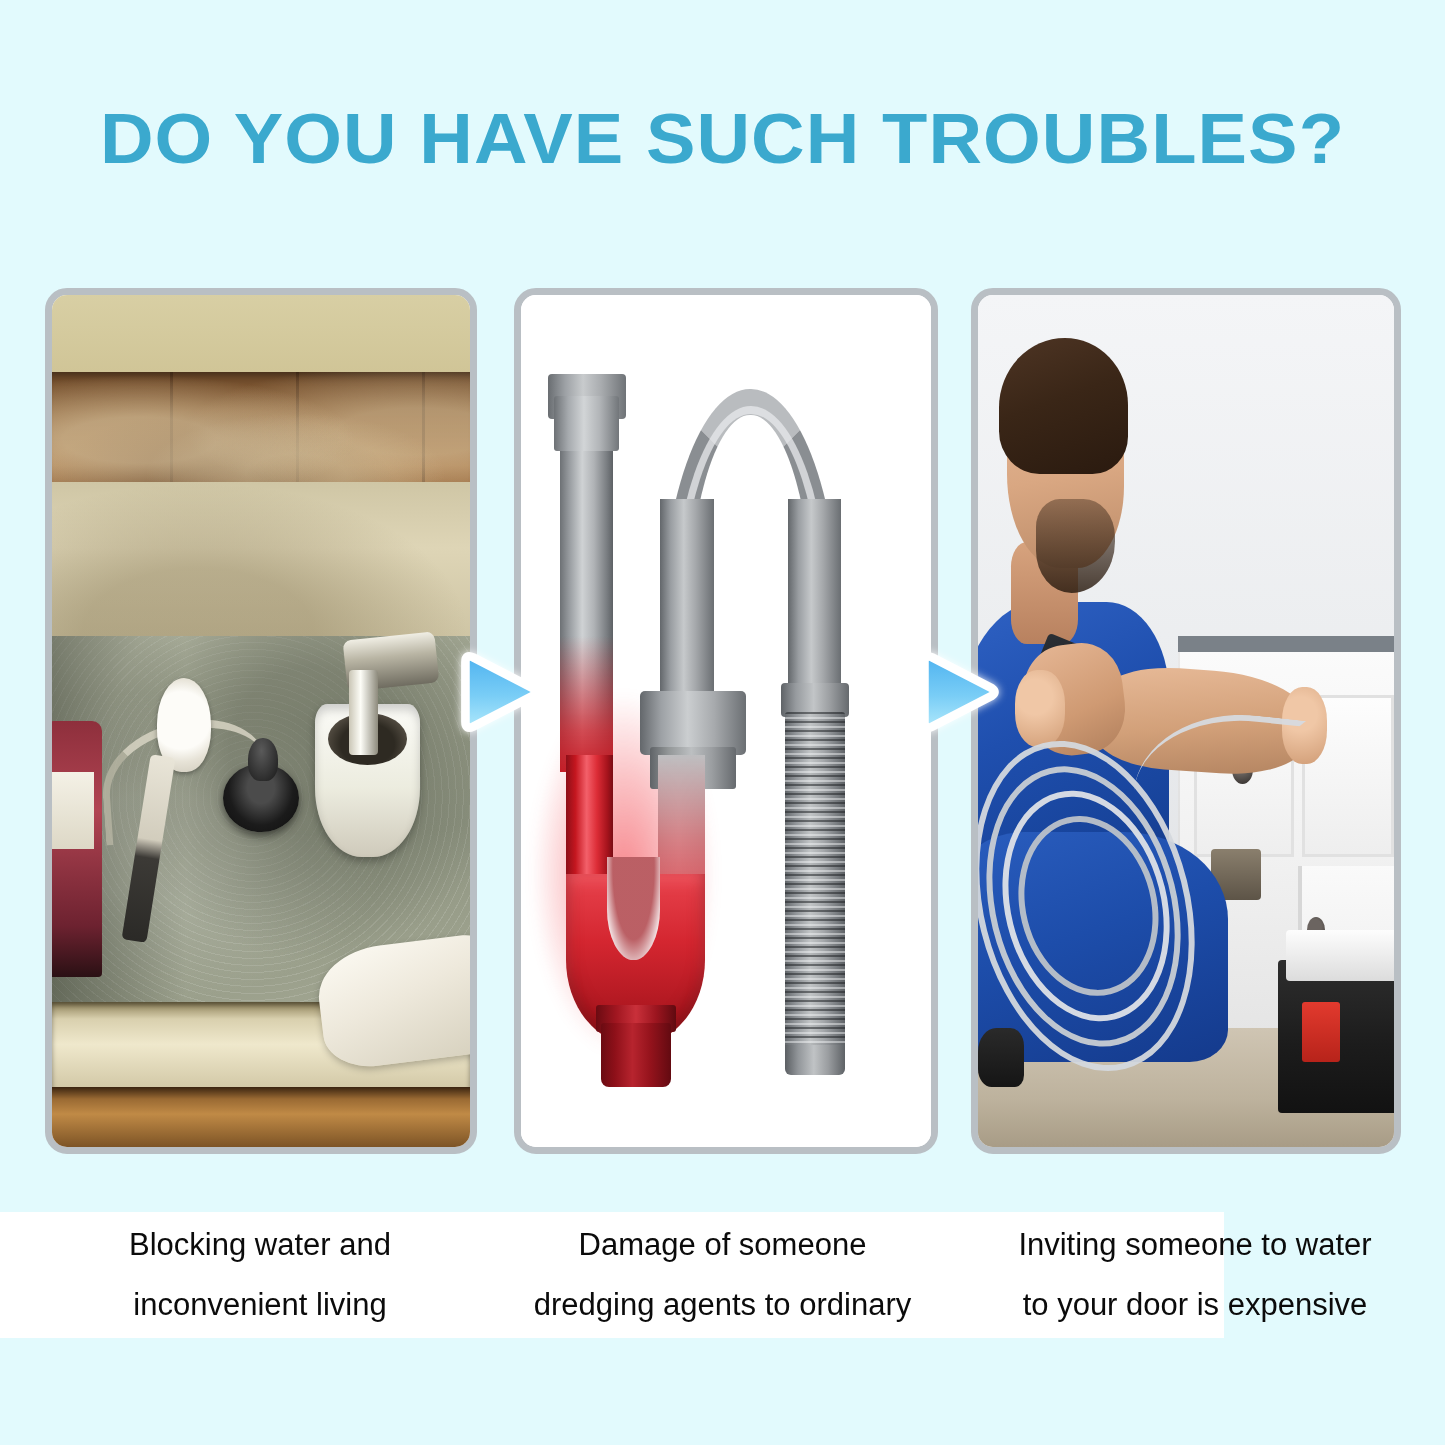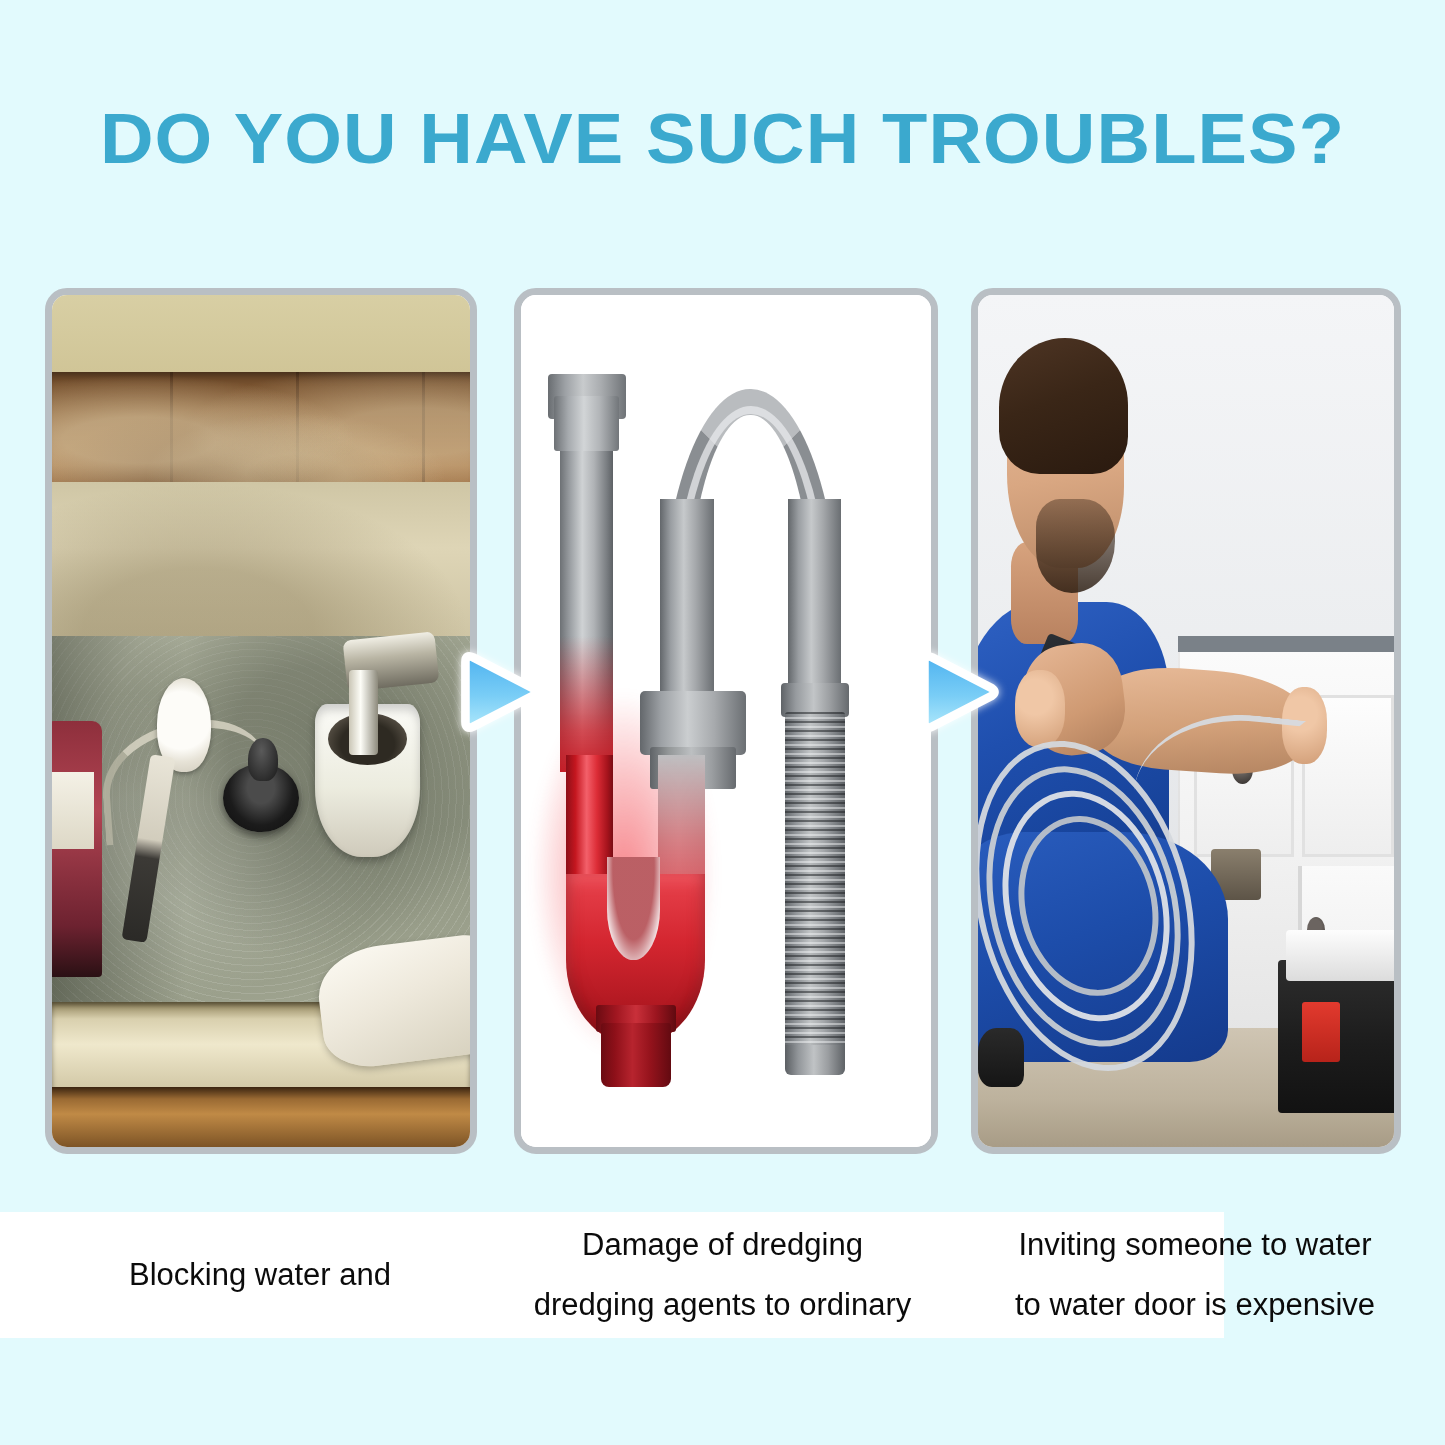--- a/index.html
+++ b/index.html
@@ -600,25 +600,26 @@
       <stop offset="100%" stop-color="#aee8fb"></stop>
     </linearGradient>
   </defs>
   <path d="M22 14 L84 46 Q90 50 84 54 L22 86 Q14 90 14 81 L14 19 Q14 10 22 14 Z" fill="url(#agrad2)" stroke="#ffffff" stroke-width="9" stroke-linejoin="round"></path>
 </svg>
 
 <div id="caption-band">
 
   <div class="caption" id="caption-1">
     <span>Blocking water and</span>
+    <span>inconvenient living</span>
   </div>
 
   <div class="caption" id="caption-2">
-    <span>Damage of dredging</span>
+    <span>Damage of someone</span>
     <span>dredging agents to ordinary</span>
   </div>
 
   <div class="caption" id="caption-3">
     <span>Inviting someone to water</span>
-    <span>to water door is expensive</span>
+    <span>to your door is expensive</span>
   </div>
 
 </div>
 
 </body></html>

